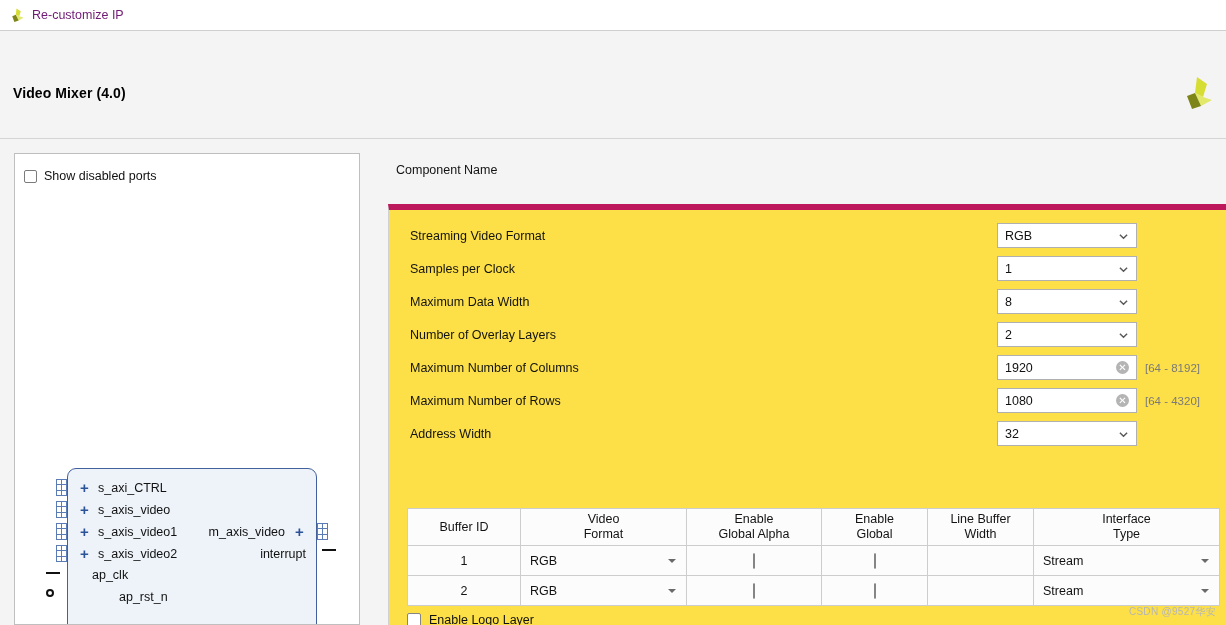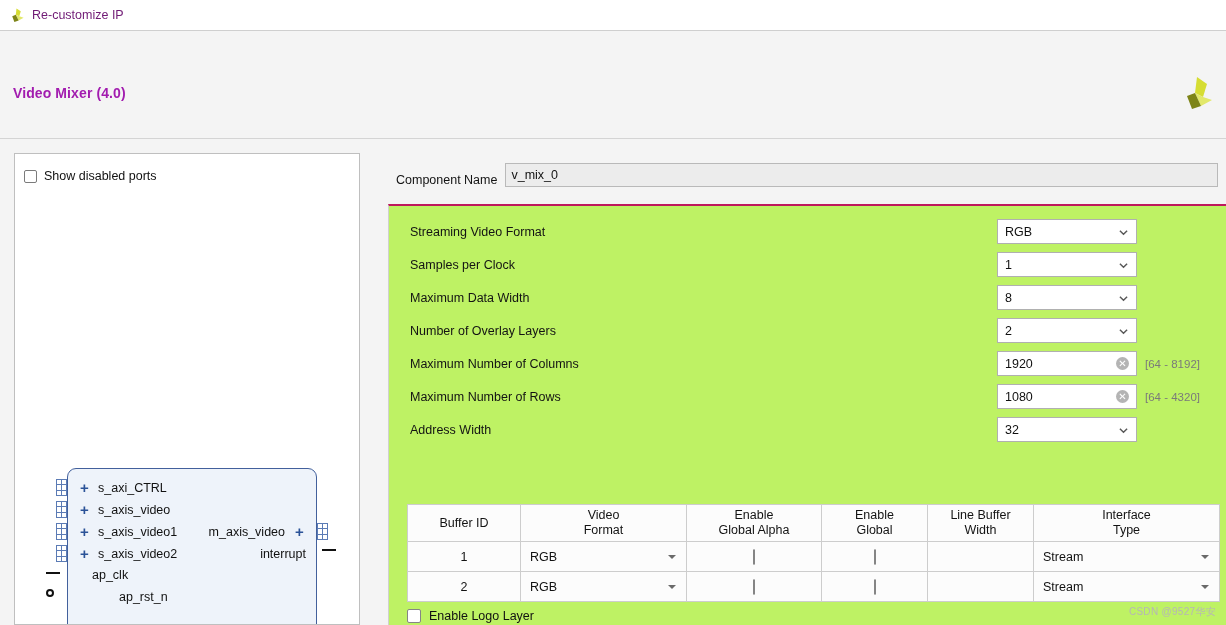--- a/index.html
+++ b/index.html
@@ -41,21 +41,21 @@
     background: #f4f4f4;
     border-bottom: 1px solid #d4d4d4;
     position: relative;
   }
   #header h1 {
     margin: 0;
     position: absolute;
     left: 13px; top: 54px;
     font-size: 14px;
     font-weight: bold;
-    color: #a21caf;
+    color: #000000;
     letter-spacing: .1px;
   }
   #hdr-logo {
     position: absolute;
     right: 12px; top: 44px;
   }
   #linkbar {
     position: absolute;
     left: 7px; top: 108px;
     display: flex;
@@ -169,41 +169,41 @@
   #rightpanel {
     position: absolute;
     left: 388px; top: 0px;
     width: 838px; height: 486px;
     background: #f4f4f4;
   }
   #cname {
     position: absolute;
     left: 8px; top: 24px;
     width: 822px;
-    display: flex; align-items: flex-end;
+    display: flex; align-items: flex-start;
     gap: 8px;
   }
   #cname .cn-lbl { font-size: 12.5px; color: #131313; }
   #cname .cn-input {
     flex: 1;
     height: 24px;
     background: #ececec;
     border: 1px solid #b9b9b9;
     font-size: 12.5px;
     color: #111;
     padding: 0 5px;
     display: flex; align-items: center;
   }
 
   #panelbox {
     position: absolute;
     left: 0px; top: 65px;
     width: 838px; height: 421px;
-    background: #bef264;
-    border-top: 2px solid #be185d;
+    background: #fde047;
+    border-top: 6px solid #be185d;
     border-left: 1px solid #d0d0d0;
   }
 
   .frow {
     position: absolute;
     left: 0; width: 838px;
     height: 33px;
     display: flex; align-items: center;
   }
   .frow .f-lbl {
@@ -459,21 +459,20 @@
       <div class="portrow" style="right:10px; top:75px;">
         <span>interrupt</span>
       </div>
     </div>
   </div>
 
   <div id="rightpanel">
 
     <div id="cname">
       <span class="cn-lbl">Component Name</span>
-      <span class="cn-input">v_mix_0</span>
     </div>
 
     <div id="panelbox">
 
       <div class="frow" style="top:9px;">
         <span class="f-lbl">Streaming Video Format</span>
         <span class="combo">
           <span>RGB</span>
           <svg class="chev-thin" viewBox="0 0 10 10">
             <polyline points="1,3 5,7 9,3" fill="none" stroke="#595959" stroke-width="1.6"></polyline>

